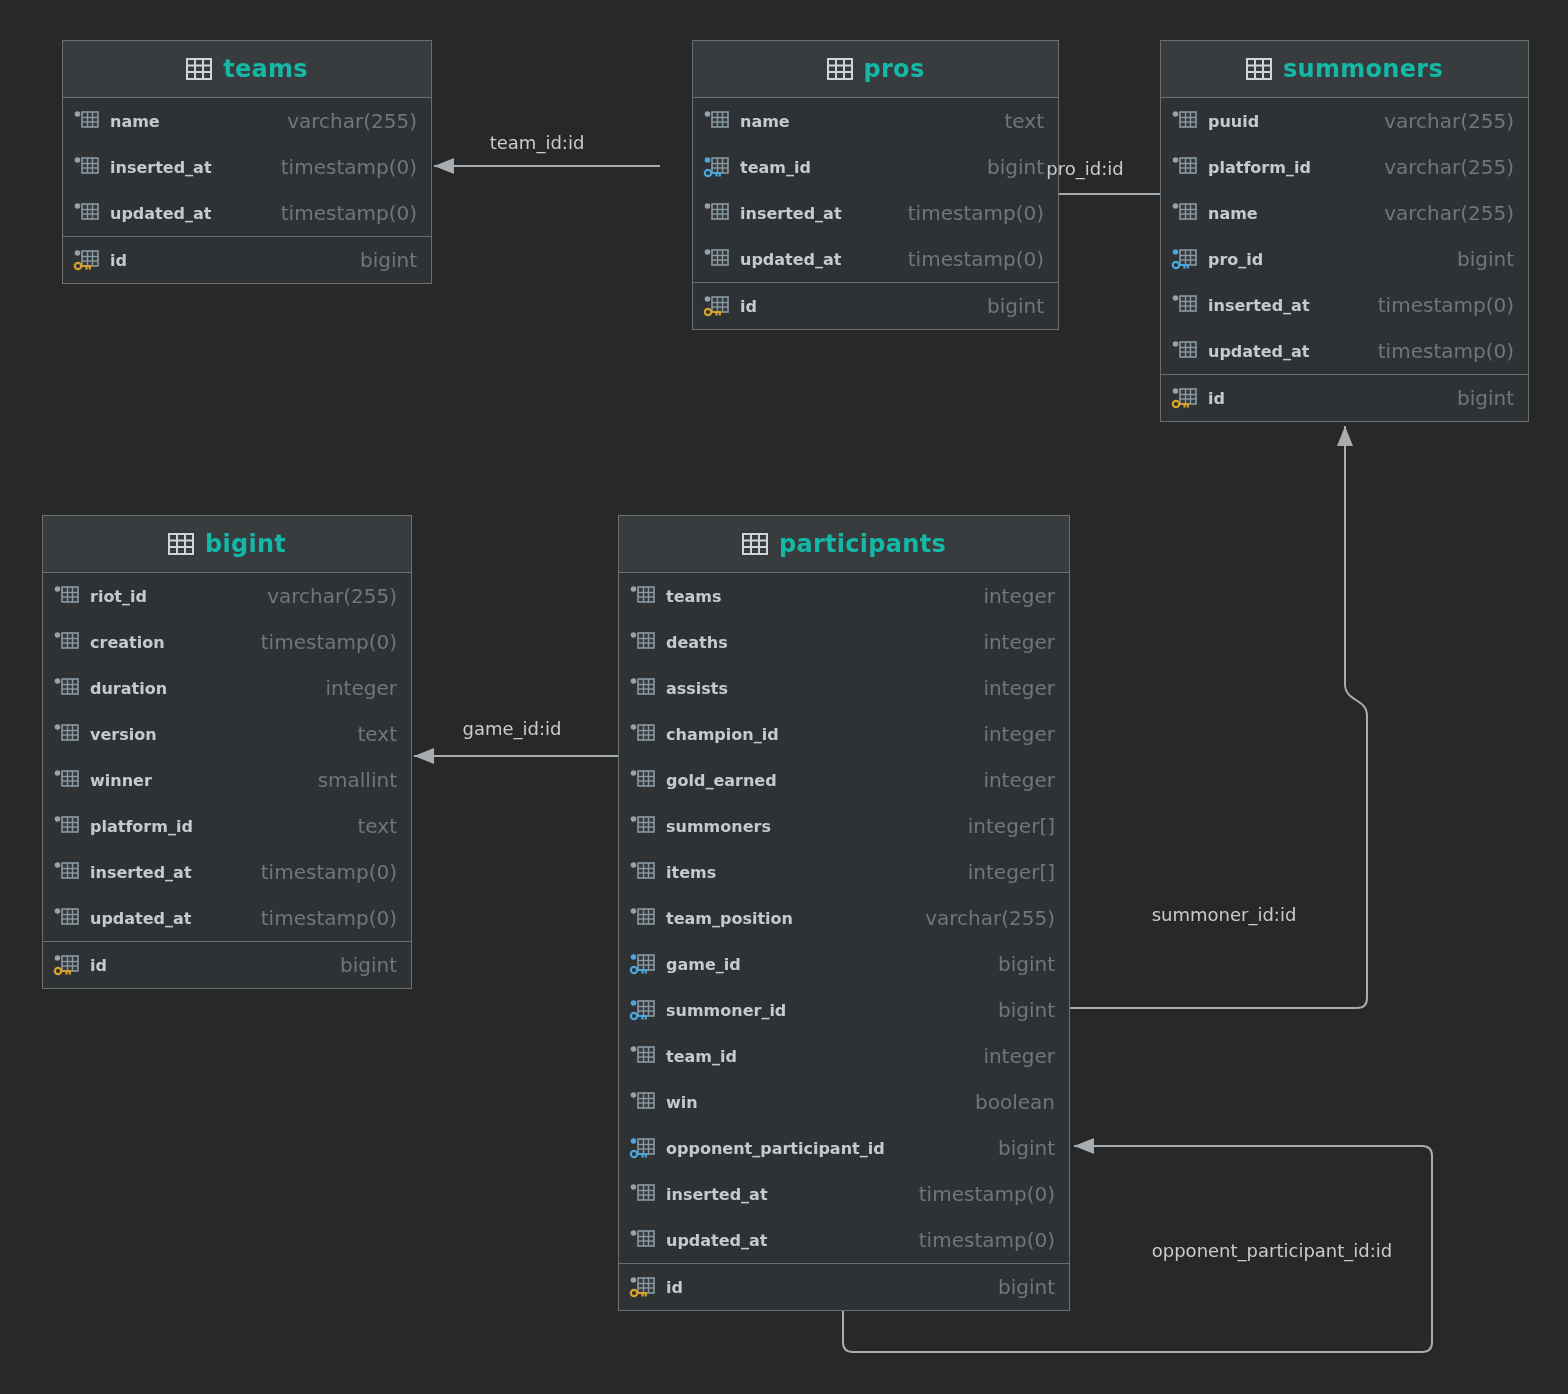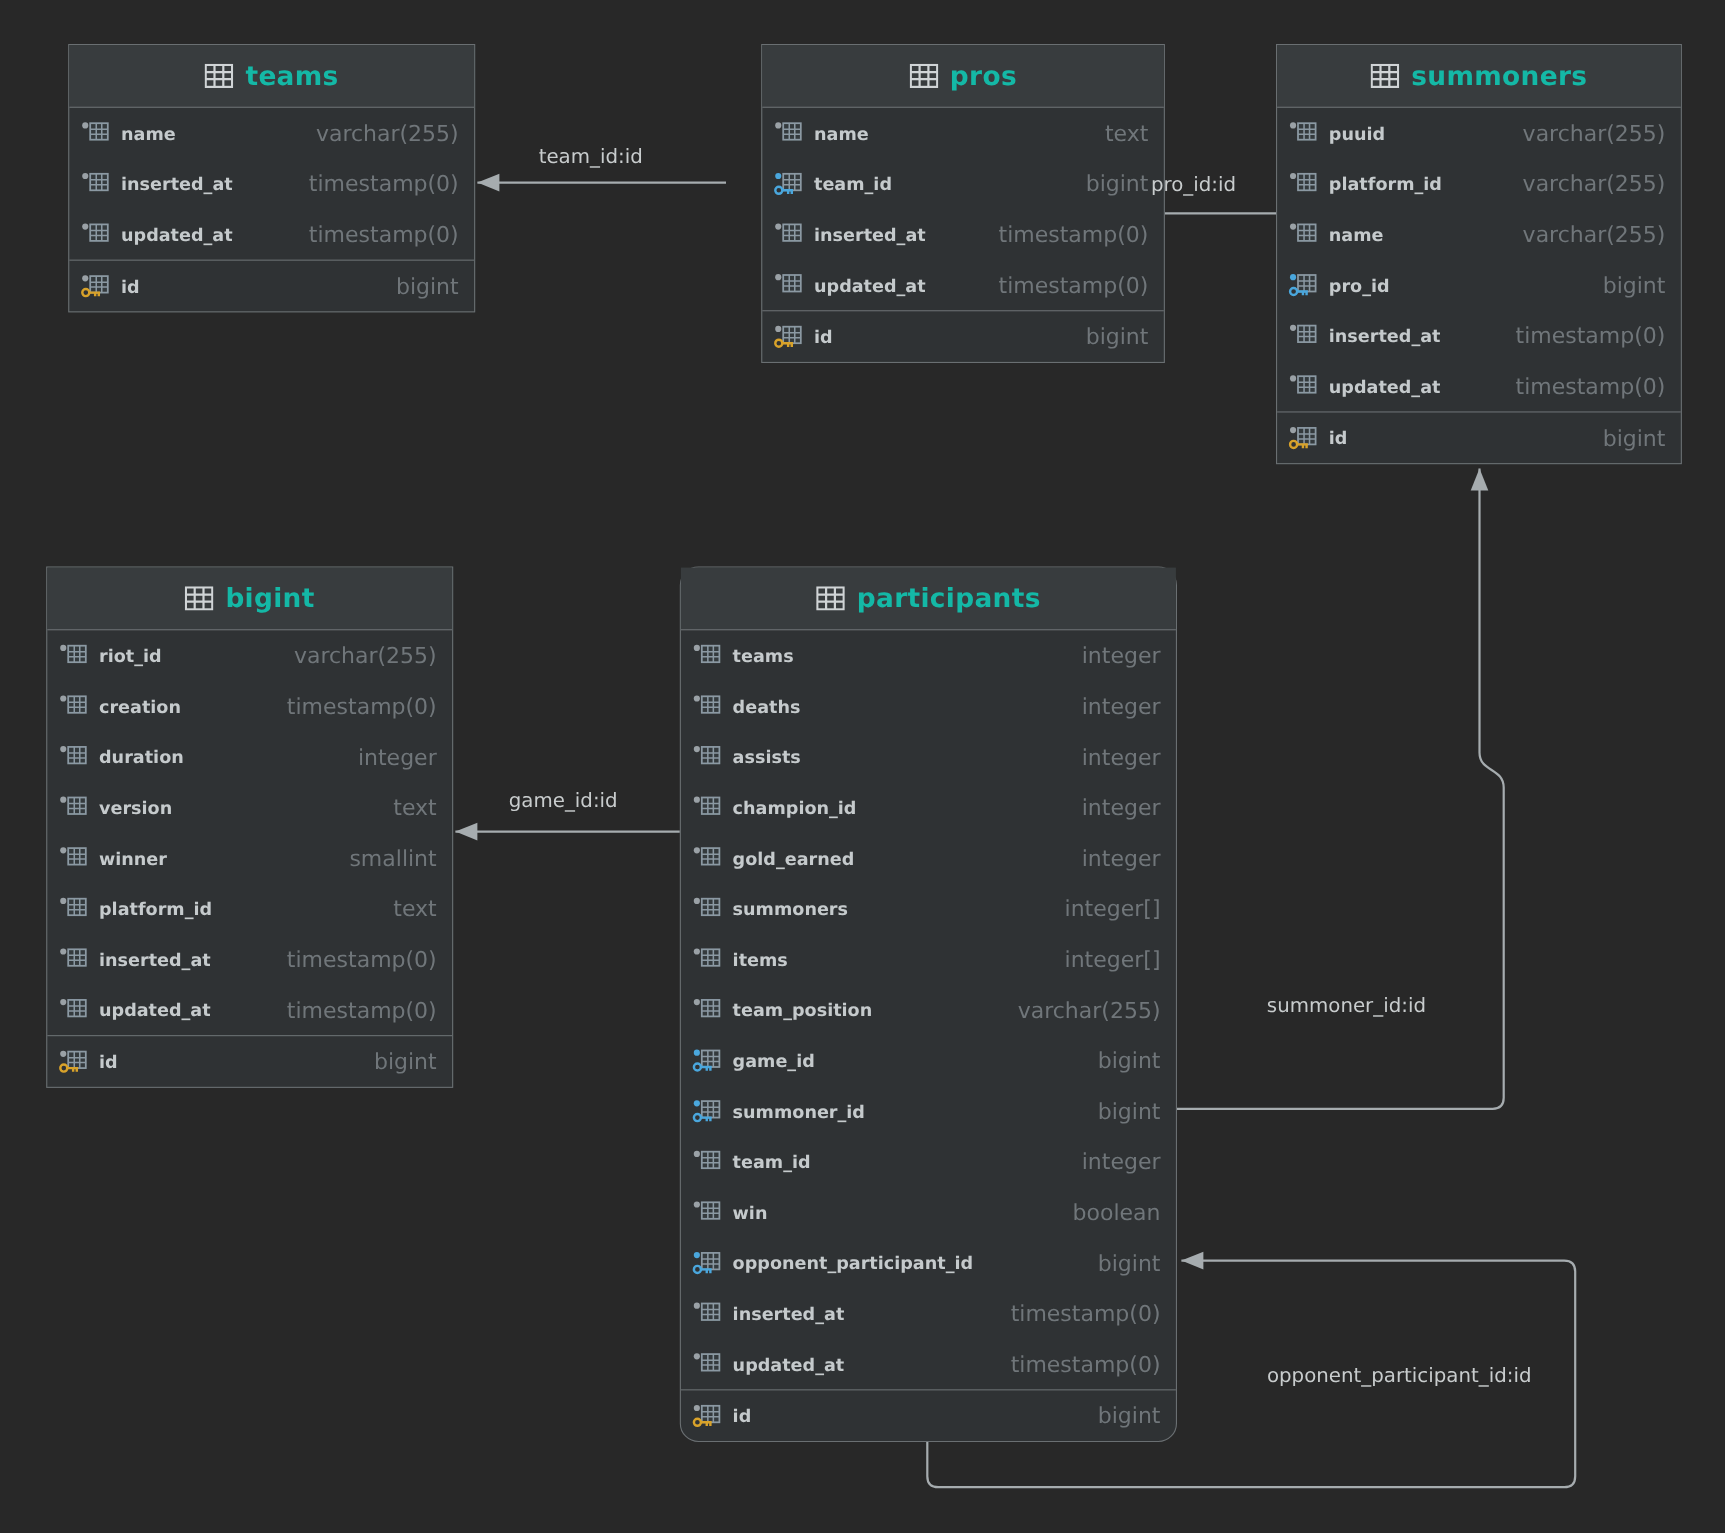--- a/index.html
+++ b/index.html
@@ -562,21 +562,21 @@
       <g class="key">
         <circle cx="5" cy="19" r="3.2" fill="none" stroke="currentColor" stroke-width="2.2"></circle>
         <path d="M 8.2 19 H 18 M 13.5 19 v 3.4 M 16.8 19 v 3.4" fill="none" stroke="currentColor" stroke-width="2.2"></path>
       </g>
     </svg>
     <span class="col-name">id</span>
     <span class="col-type">bigint</span>
   </div>
       </div>
   </div>
-    <div class="table-node" style="left: 618px; top: 515px; width: 450px; border-radius: 17px;">
+    <div class="table-node" style="left: 618px; top: 515px; width: 450px;">
     <div class="table-header">
       <svg class="table-icon" width="26" height="22" viewBox="0 0 26 22" aria-hidden="true">
         <rect x="1" y="1" width="24" height="20" fill="none" stroke="#d0d4d6" stroke-width="2"></rect>
         <line x1="1" y1="7.5" x2="25" y2="7.5" stroke="#d0d4d6" stroke-width="2"></line>
         <line x1="1" y1="14" x2="25" y2="14" stroke="#d0d4d6" stroke-width="2"></line>
         <line x1="9" y1="1" x2="9" y2="21" stroke="#d0d4d6" stroke-width="2"></line>
         <line x1="17" y1="1" x2="17" y2="21" stroke="#d0d4d6" stroke-width="2"></line>
       </svg>
       <span class="table-title">participants</span>
     </div>

